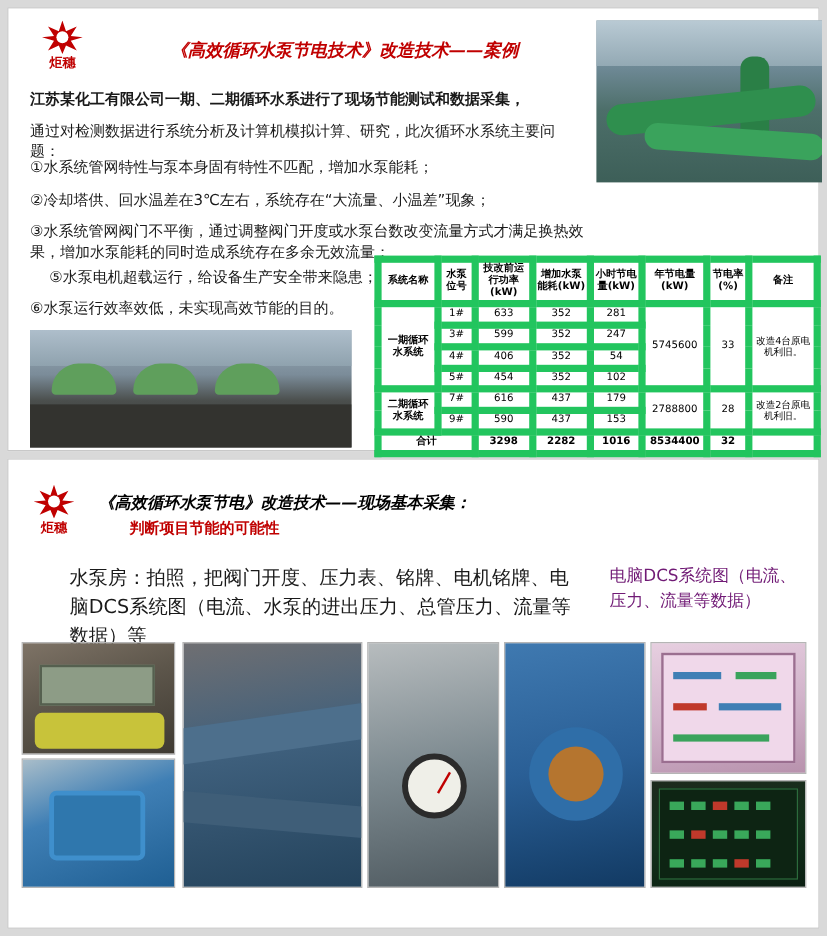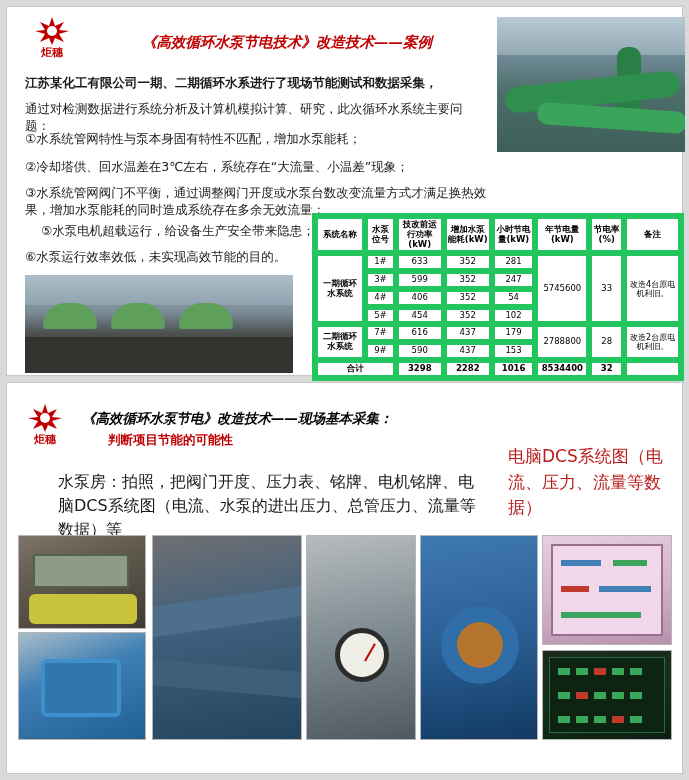--- a/index.html
+++ b/index.html
@@ -171,24 +171,24 @@
     position: absolute;
     left: 58px; top: 470px;
     width: 420px;
     font-size: 16px;
     color: #1a1a1a;
     font-family: "DejaVu Sans", sans-serif;
     line-height: 1.5;
   }
   .s2-right {
     position: absolute;
-    left: 508px; top: 444px;
+    left: 508px; top: 470px;
     width: 160px;
-    font-size: 17px;
-    color: #b91c1c;
+    font-size: 14px;
+    color: #701a75;
     font-family: "DejaVu Sans", sans-serif;
     line-height: 1.5;
   }
 
   .gal { position: absolute; }
   .g1 { left: 18px;  top: 535px; width: 128px; height: 94px; }
   .g2 { left: 18px;  top: 632px; width: 128px; height: 108px; }
   .g3 { left: 152px; top: 535px; width: 150px; height: 205px; }
   .g4 { left: 306px; top: 535px; width: 110px; height: 205px; }
   .g5 { left: 420px; top: 535px; width: 118px; height: 205px; }

